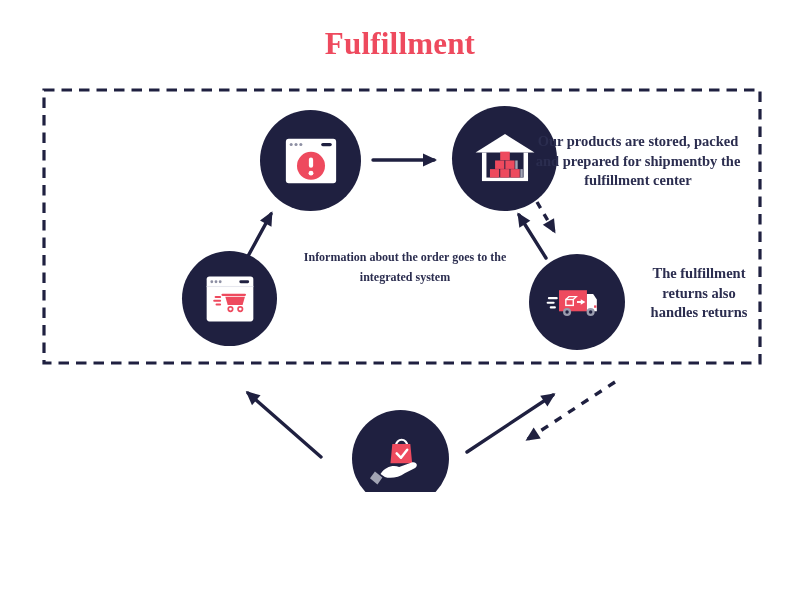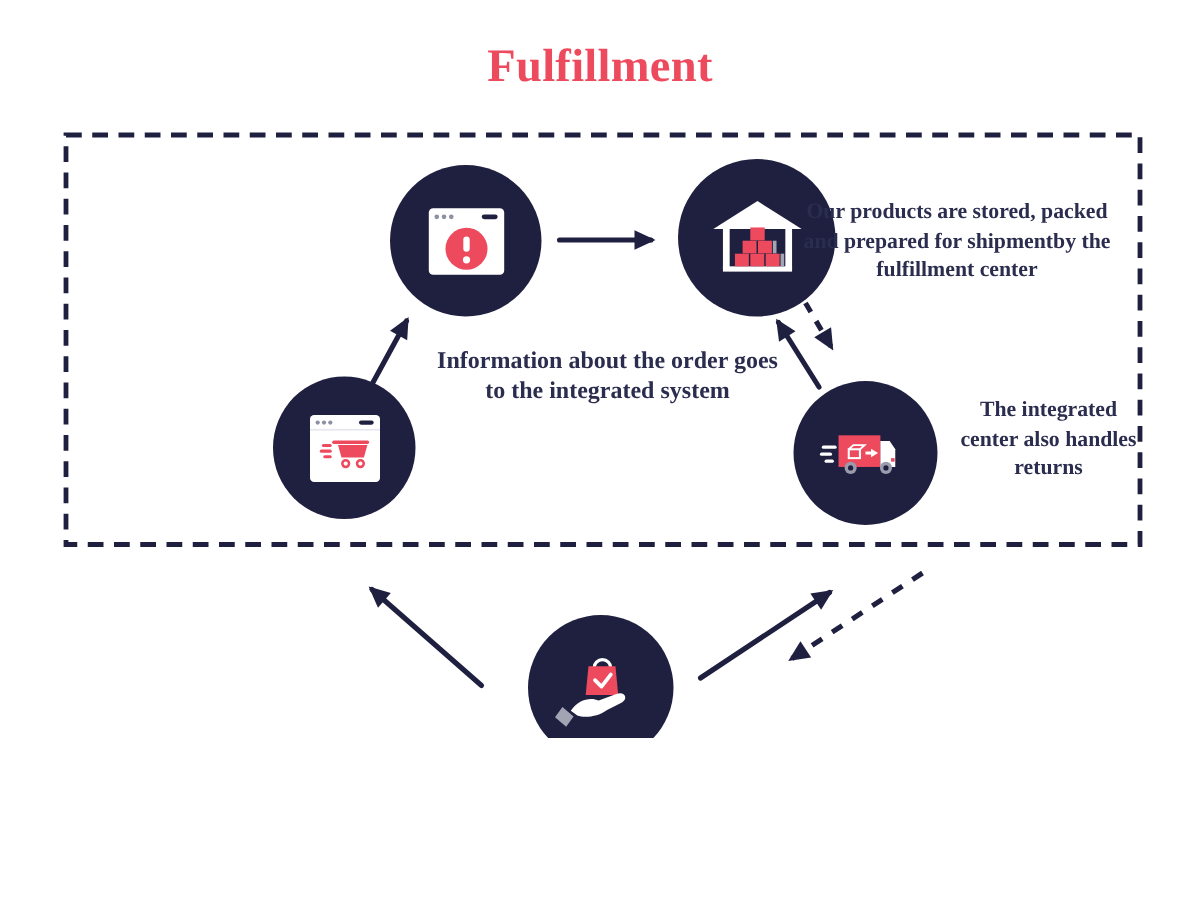--- a/index.html
+++ b/index.html
@@ -19,21 +19,21 @@
   .node-alert     { left:260px; top:110px; width:101px; height:101px; }
   .node-warehouse { left:452px; top:106px; width:105px; height:105px; }
   .node-cart      { left:182px; top:251px; width:95px;  height:95px;  }
   .node-truck     { left:529px; top:254px; width:96px;  height:96px;  }
   .node-hand      { left:352px; top:410px; width:97px;  height:97px;  }
   .caption {
     position:absolute; text-align:center; color:#2b2d4f;
     font-weight:600; font-size:14.5px; line-height:19.5px;
   }
   .cap-stored     { left:532px; top:108px; width:212px;margin-top:24px; }
-  .cap-integrated { left:290px; top:231px; width:230px; font-size:16px; line-height:20px; }
+  .cap-integrated { left:290px; top:247px; width:230px; font-size:12px; line-height:20px; }
   .cap-returns    { left:638px; top:264px; width:122px; }
   .cap-customer   { left:333px; top:515px; width:144px; }
   .logo {
     position:absolute; left:40px; top:535px;
     font-size:27px; font-weight:700; letter-spacing:-0.4px;
   }
   .logo .p1 { color:#1d4ed8; }
   .logo .p2 { color:#14532d; }
 </style>
 </head>
@@ -132,19 +132,19 @@
       <polygon points="36,26 65,26 68,57 33,57" fill="#ee4a5e"></polygon>
       <polyline points="43,41 50,48 60,35" fill="none" stroke="#ffffff" stroke-width="4" stroke-linecap="round" stroke-linejoin="round"></polyline>
       <polygon points="8,70 20,80 12,91 0,81" fill="#a2a4b4"></polygon>
       <path d="M17,74 C 25,62 38,59 47,63 L66,56 C75,52.5 79,61 72,65 L56,73 C47,80 32,82 24,79 Z" fill="#ffffff"></path>
       <path d="M60,62 C 66,58 72,60 70,64 C 68,68 60,68 60,62 Z" fill="#ffffff"></path>
     </svg>
   </div>
 
   <div class="caption cap-stored">Our products are stored, packed and prepared for shipmentby the fulfillment center</div>
   <div class="caption cap-integrated">Information about the order goes to the integrated system</div>
-  <div class="caption cap-returns">The integrated center also handles returns</div>
+  <div class="caption cap-returns">The fulfillment returns also handles returns</div>
 
   <div class="logo">
     <span class="p1">omni</span><span class="p2">pack</span>
   </div>
 
 </div>
 
 </body></html>

